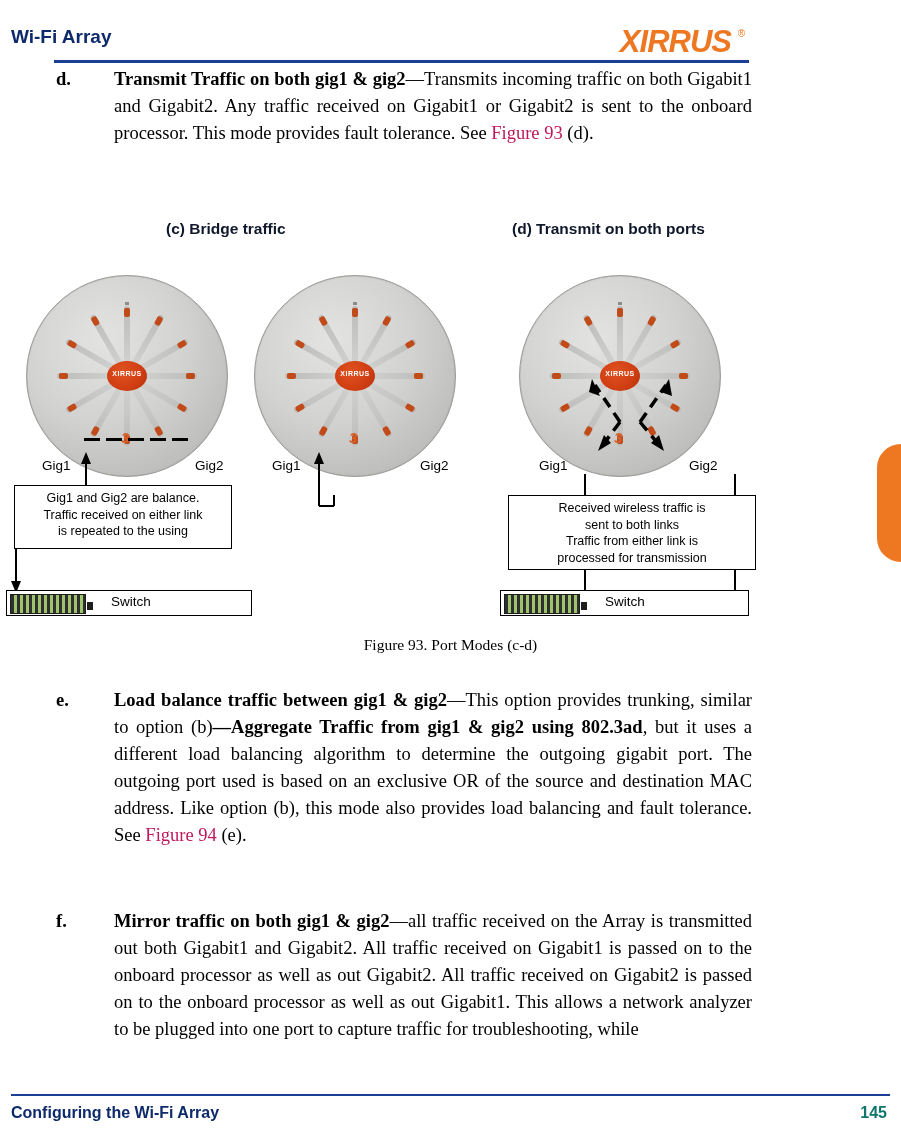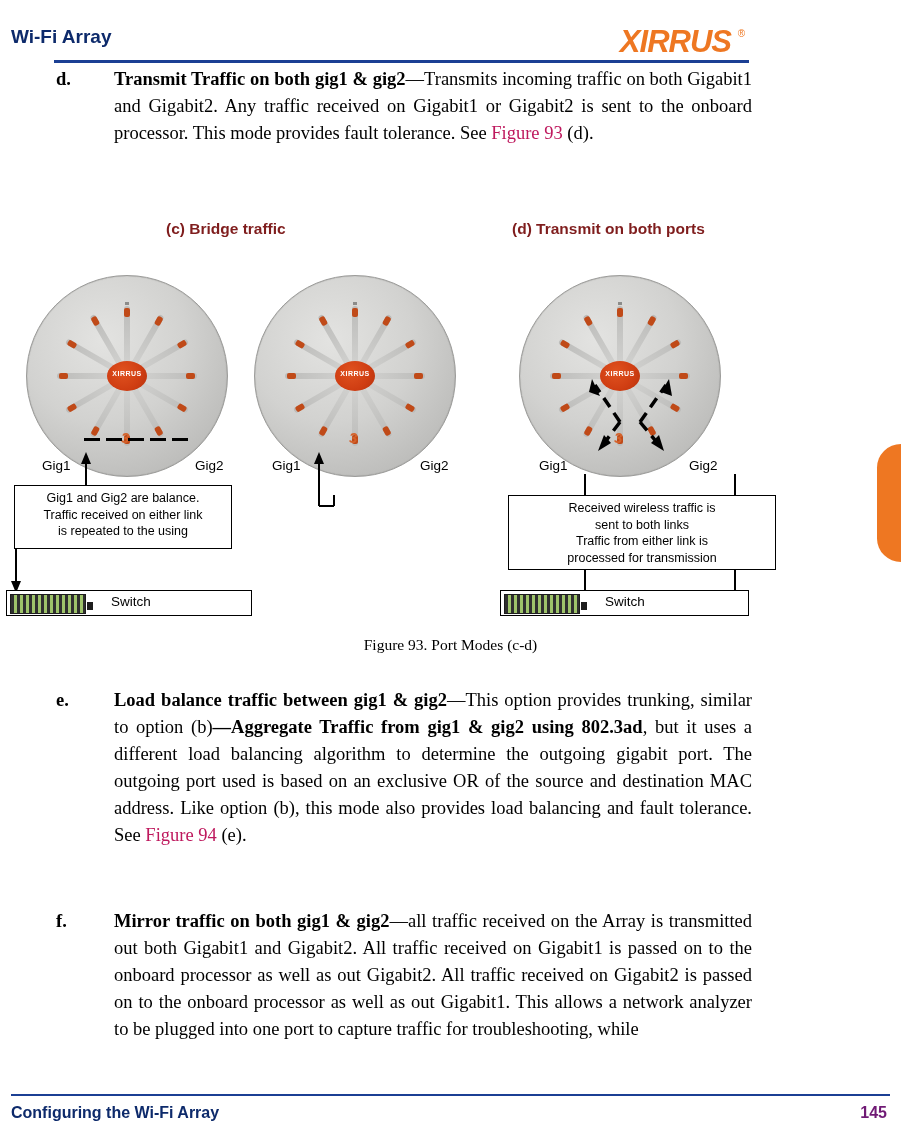--- a/index.html
+++ b/index.html
@@ -100,21 +100,21 @@
     left: 0;
     top: 210px;
     width: 901px;
     height: 450px;
   }
   .fig-caption-top {
     position: absolute;
     font-family: "Liberation Sans", sans-serif;
     font-size: 15.5px;
     font-weight: bold;
-    color: #7f1d1d;
+    color: #0f172a;
     white-space: nowrap;
   }
   #cap-c { left: 166px; top: 10px; }
   #cap-d { left: 512px; top: 10px; }
 
   .ap-disc {
     position: absolute;
     width: 200px;
     height: 200px;
     border-radius: 50%;
@@ -290,21 +290,21 @@
     font-weight: bold;
     color: #0d2a6b;
   }
   #footer-right {
     position: absolute;
     right: 14px;
     top: 1104px;
     font-family: "Liberation Sans", sans-serif;
     font-size: 16px;
     font-weight: bold;
-    color: #701a75;
+    color: #0f766e;
   }
 
   
   #edge-tab {
     position: absolute;
     right: 0;
     top: 444px;
     width: 24px;
     height: 118px;
     background: #ee7722;
@@ -513,21 +513,21 @@
     <path d="M740 310 L728 305 L728 315 Z" fill="#000"></path>
     <path d="M740 310 L722 310" stroke="#000" stroke-width="2" fill="none"></path>
   </svg>
 
   <div class="callout-box" style="left:14px; top:275px; width:218px; height:64px;">
     <div>Gig1 and Gig2 are balance.</div>
     <div>Traffic received on either link</div>
     <div>is repeated to the using</div>
   </div>
 
-  <div class="callout-box" style="left:508px; top:285px; width:268px; height:75px;">
+  <div class="callout-box" style="left:508px; top:285px; width:248px; height:75px;">
     <div>Received wireless traffic is</div>
     <div>sent to both links</div>
     <div>Traffic from either link is</div>
     <div>processed for transmission</div>
   </div>
 
   <div class="switch-box" style="left:6px; top:380px; width:244px;">
     <div class="switch-ports"></div>
     <div class="switch-chip" style="left:80px;"></div>
     <div class="switch-label" style="left:104px; top:3px;">Switch</div>

